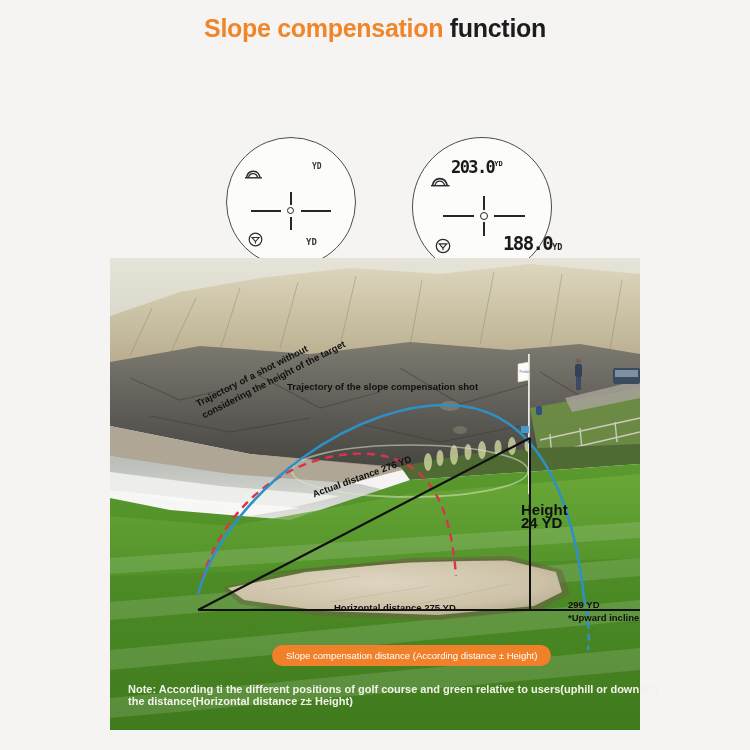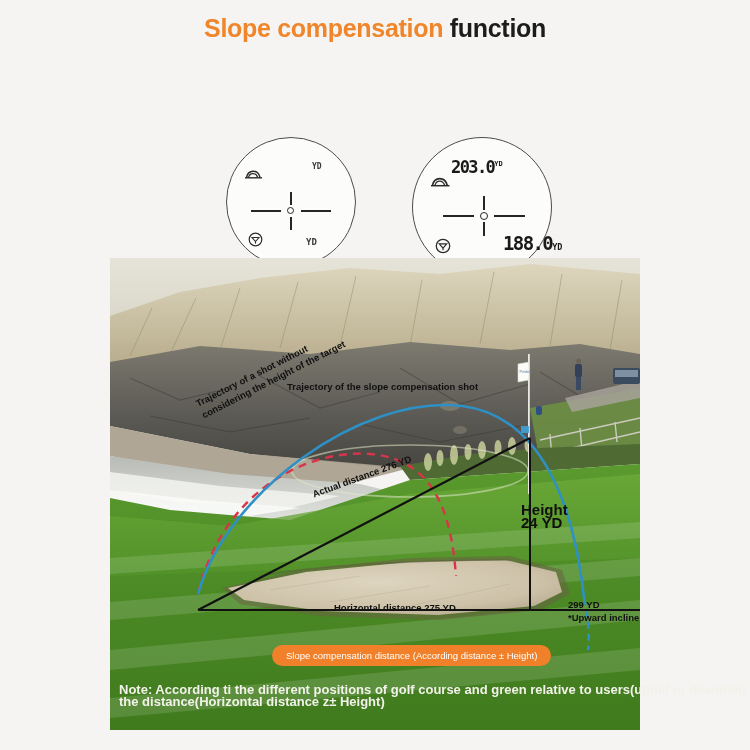--- a/index.html
+++ b/index.html
@@ -82,22 +82,22 @@
   .ov-height{font-size:15px;left:521px;top:503px;line-height:13px;text-align:left;}
   .ov-horiz{font-size:9.5px;left:334px;top:602px;}
   .ov-299{font-size:9.5px;left:568px;top:598px;line-height:13px;}
 
   .badge{
     position:absolute;left:272px;top:645px;
     background:#f08029;color:#ffffff;font-size:9.5px;font-weight:500;
     padding:5px 14px;border-radius:11px;white-space:nowrap;
   }
   .note{
-    position:absolute;left:119px;top:684px;
-    font-size:13px;line-height:11.8px;color:#f2f2ea;font-weight:600;
+    position:absolute;left:128px;top:684px;
+    font-size:11px;line-height:11.8px;color:#f2f2ea;font-weight:600;
   }
   .note div{white-space:nowrap;}
 </style>
 </head>
 <body>
 
 <div id="page">
 
   <div class="header">
     <div class="title">

